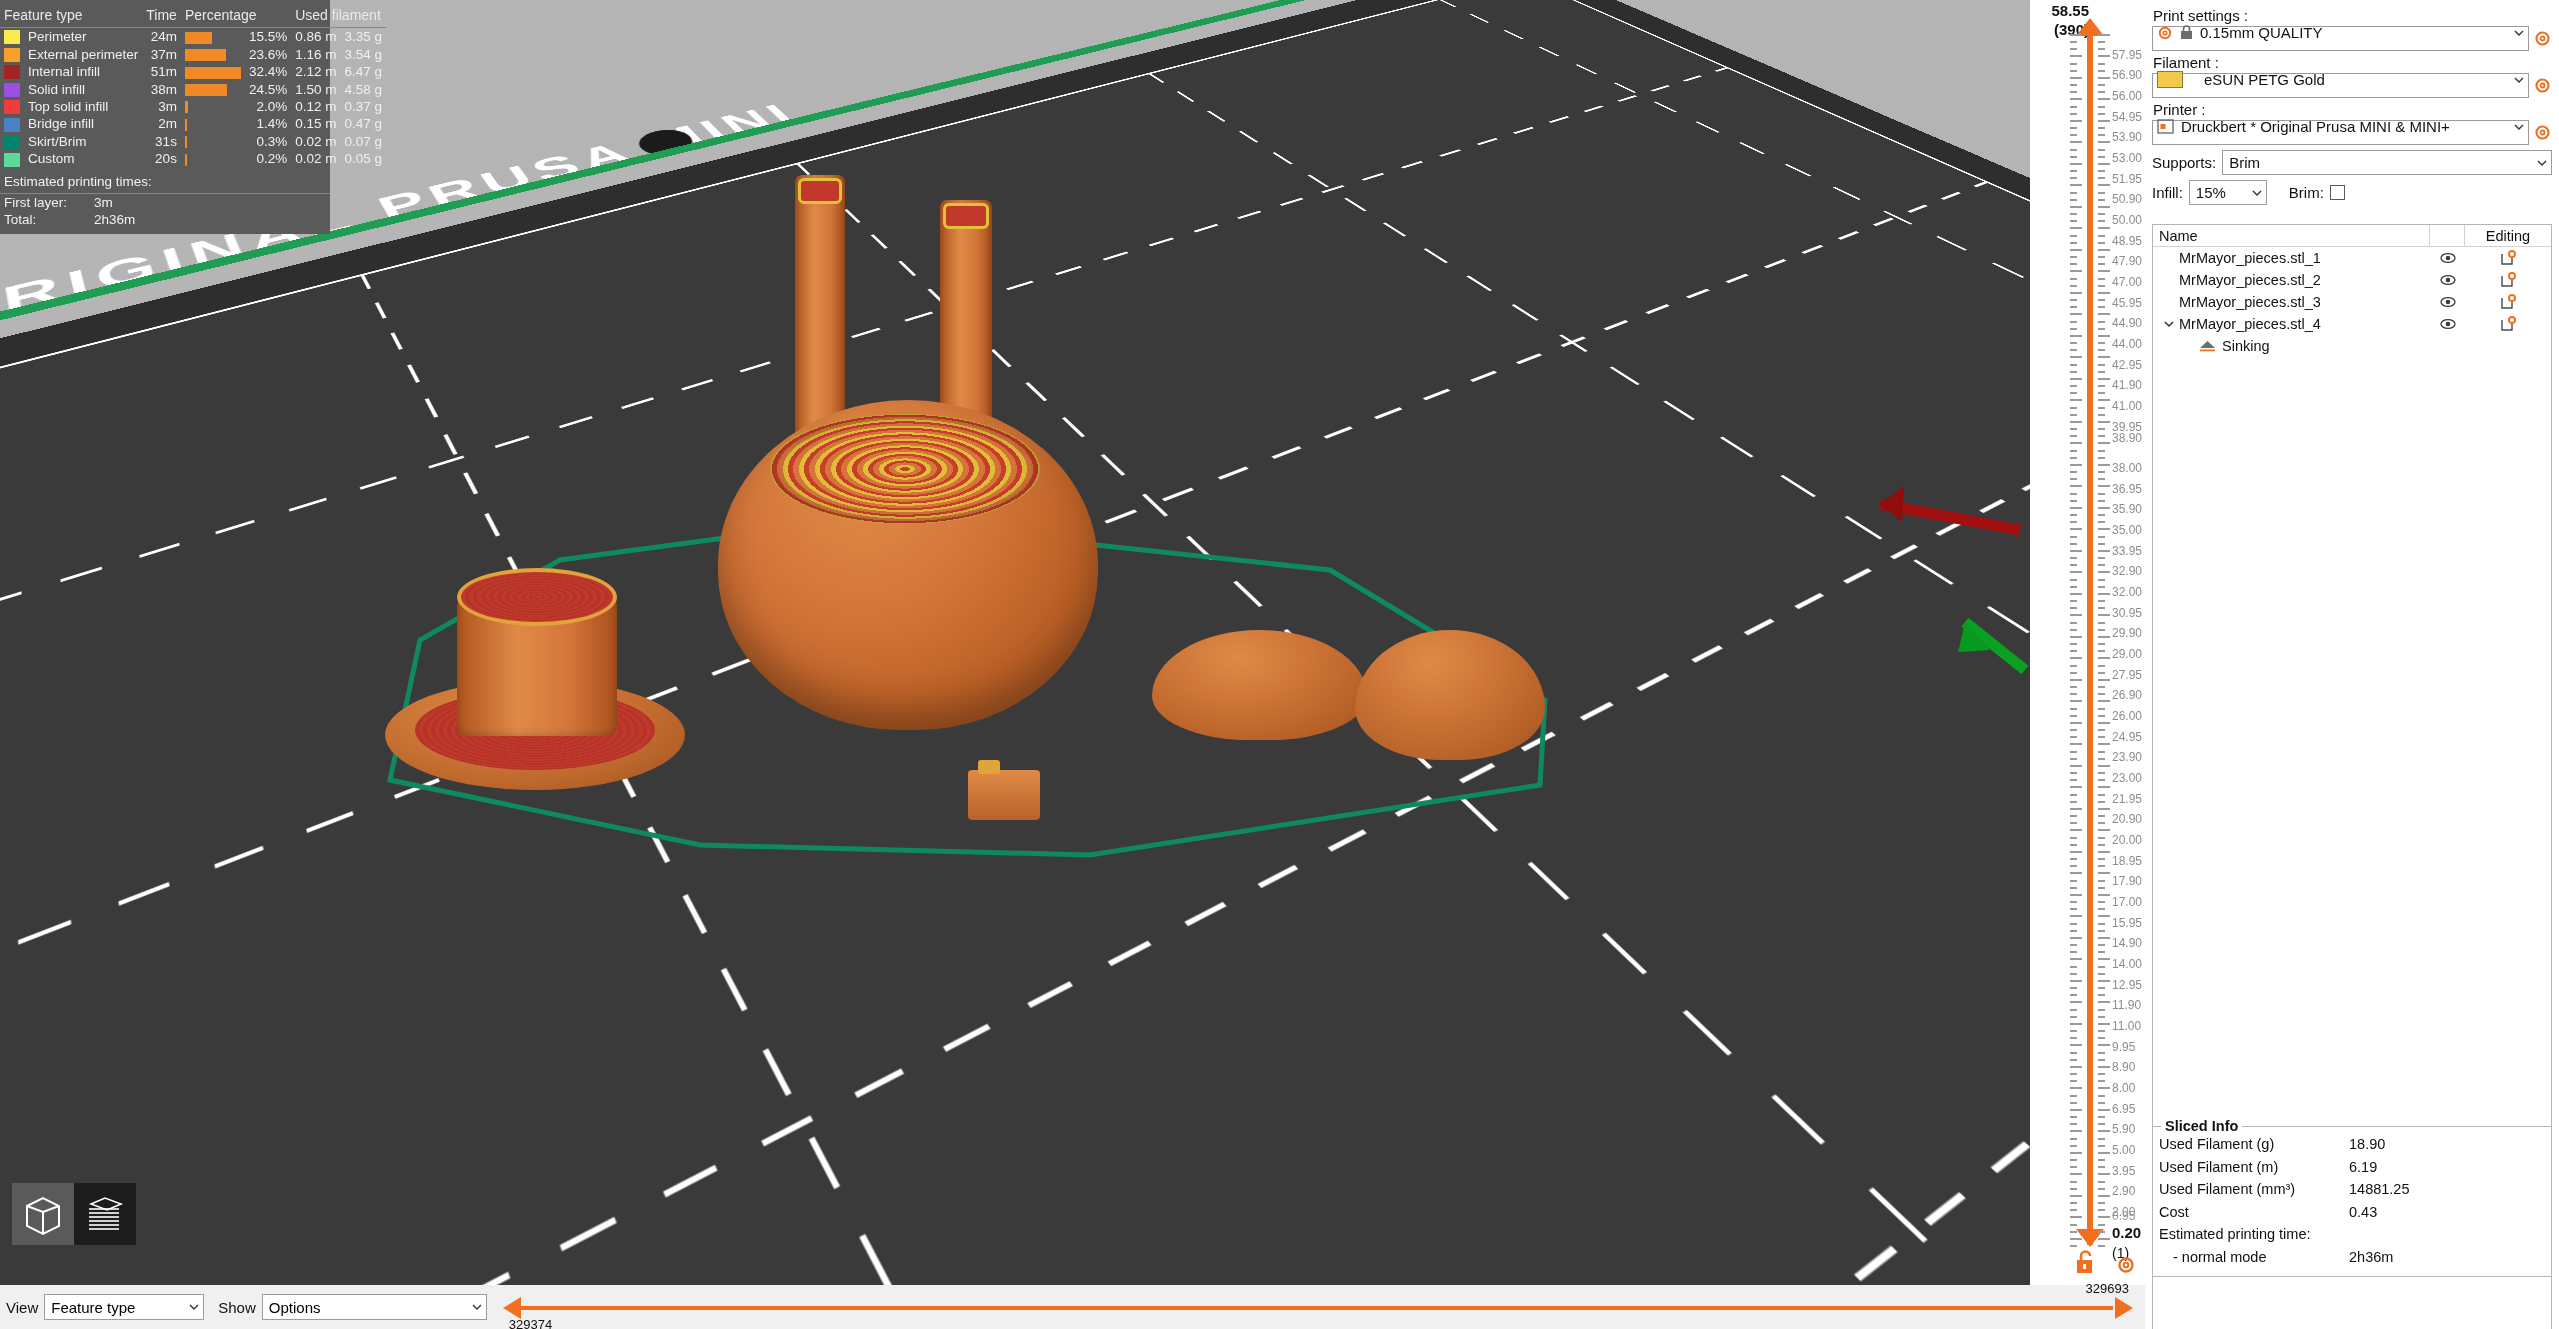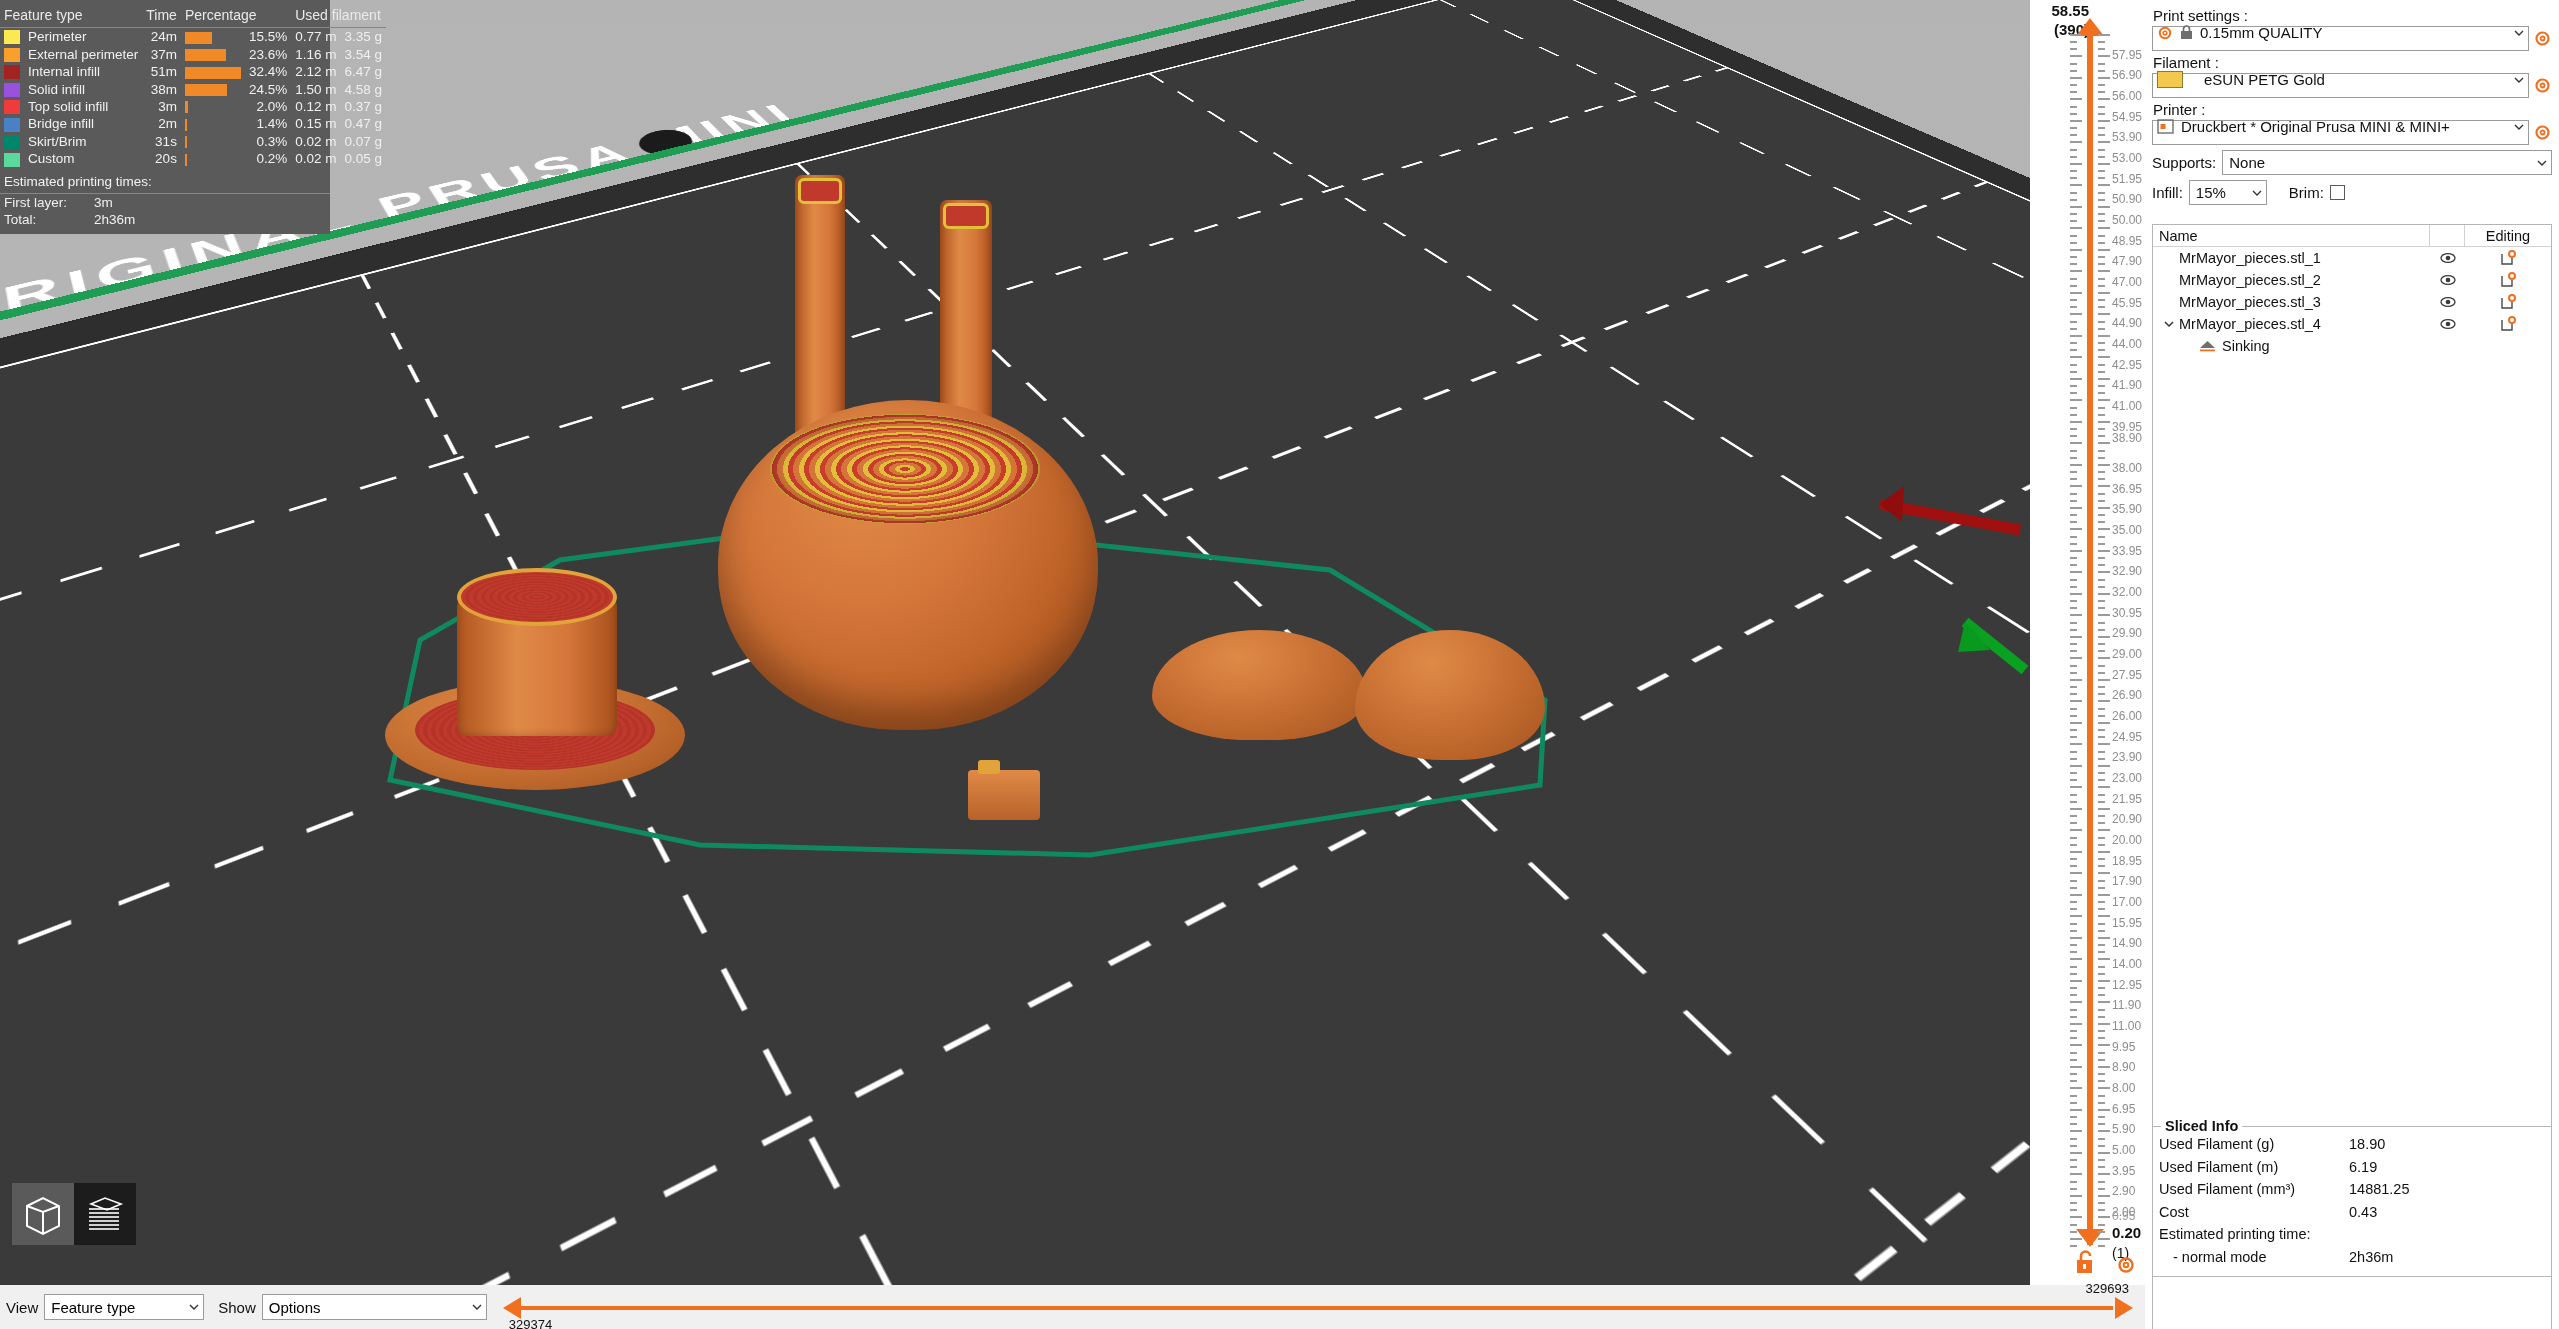--- a/index.html
+++ b/index.html
@@ -343,21 +343,21 @@
             <th colspan="2">Used filament</th>
           </tr>
         </thead>
         <tbody id="legend-body">
             <tr>
               <td style="width:22px"><span class="swatch" style="background:#FCE94F"></span></td>
               <td>Perimeter</td>
               <td class="num" style="width:34px">24m</td>
               <td class="pct-bar-cell"><span class="pct-bar" style="width:26.790123456790123px"></span></td>
               <td class="num" style="width:44px">15.5%</td>
-              <td class="num" style="width:48px">0.77 m</td>
+              <td class="num" style="width:48px">0.86 m</td>
               <td class="num" style="width:44px">3.35 g</td>
             </tr>
             <tr>
               <td style="width:22px"><span class="swatch" style="background:#F9A02C"></span></td>
               <td>External perimeter</td>
               <td class="num" style="width:34px">37m</td>
               <td class="pct-bar-cell"><span class="pct-bar" style="width:40.79012345679013px"></span></td>
               <td class="num" style="width:44px">23.6%</td>
               <td class="num" style="width:48px">1.16 m</td>
               <td class="num" style="width:44px">3.54 g</td>
@@ -944,21 +944,21 @@
         <svg width="19" height="19" viewBox="0 0 19 19">
           <circle cx="9.5" cy="9.5" r="6" fill="none" stroke="#f07020" stroke-width="2.2"></circle>
           <circle cx="9.5" cy="9.5" r="2" fill="none" stroke="#f07020" stroke-width="1.8"></circle>
         </svg>
       </div>
     </div>
 
     <div class="inline-row">
       <span class="lbl">Supports:</span>
       <div class="combo-sm" style="flex:1">
-        <span>None</span>
+        <span>Brim</span>
         <svg class="caret" style="margin-left:auto;width:12px;height:12px" viewBox="0 0 12 12">
           <path d="M2 4 L6 8 L10 4" fill="none" stroke="#333" stroke-width="1.4"></path>
         </svg>
       </div>
     </div>
 
     <div class="inline-row">
       <span class="lbl">Infill:</span>
       <div class="combo-sm" style="width:78px">
         <span>15%</span>

